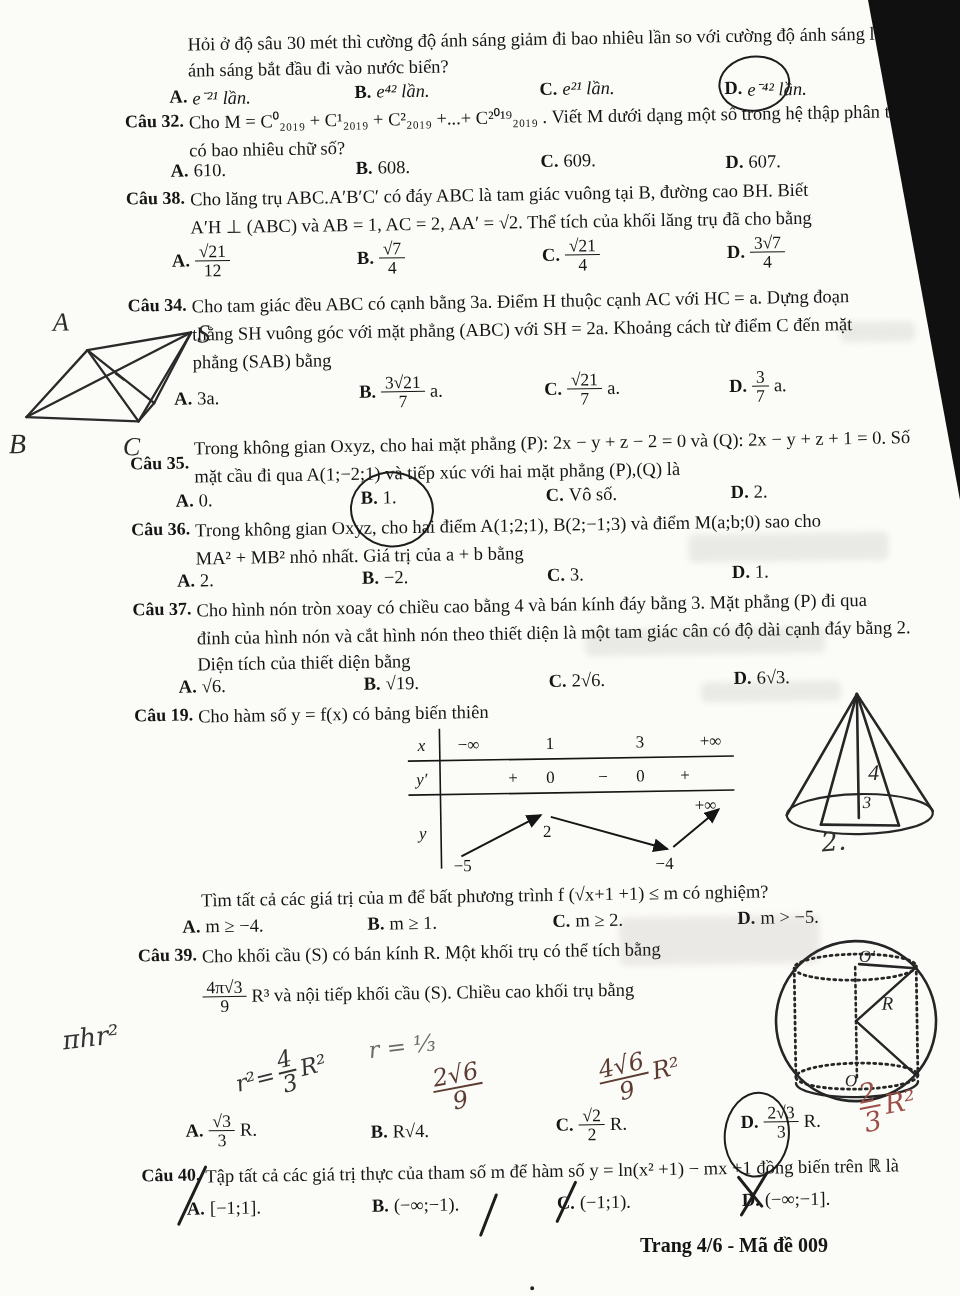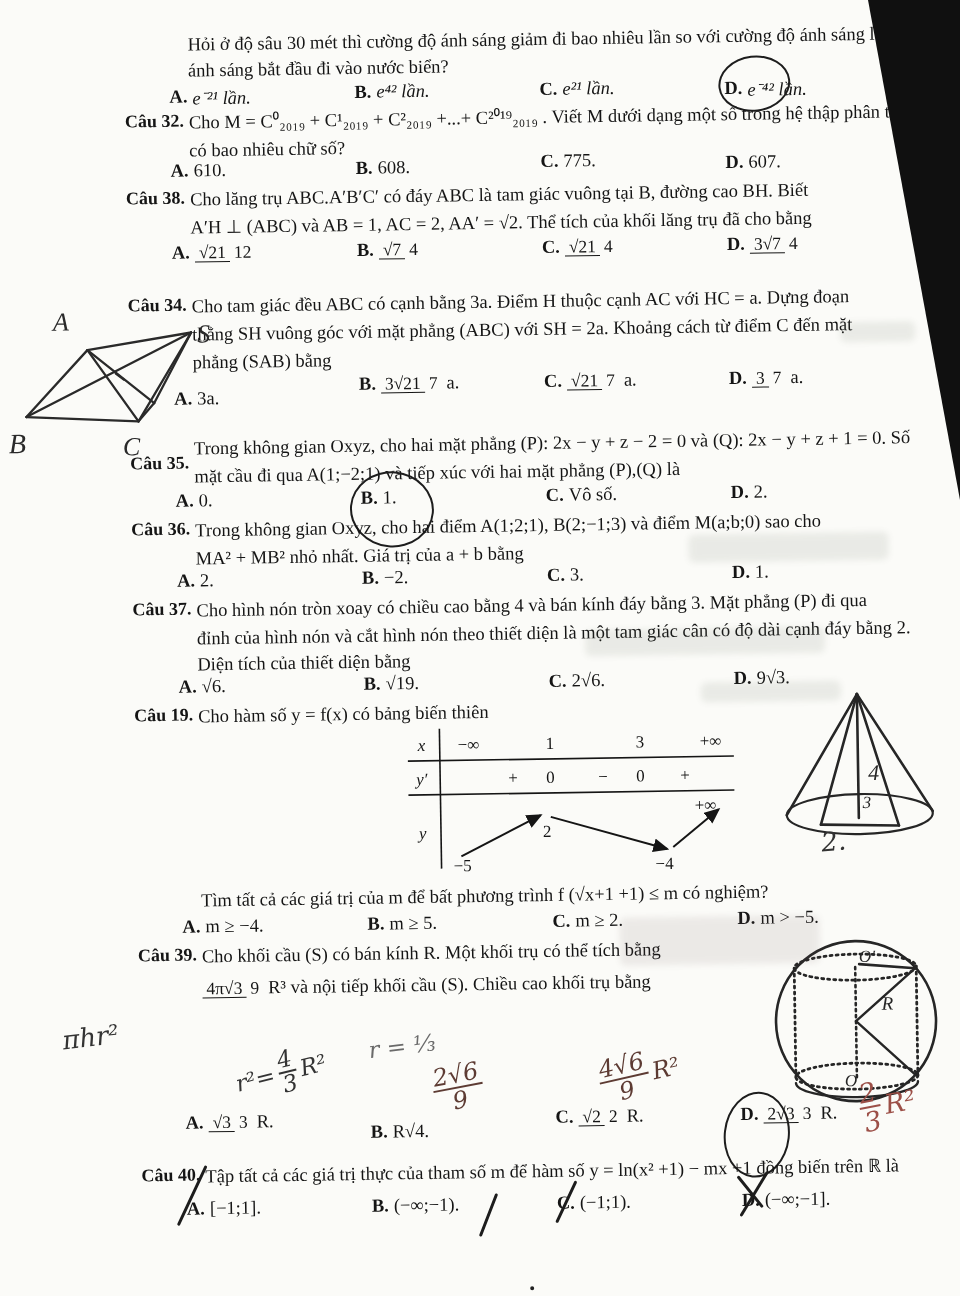--- a/index.html
+++ b/index.html
@@ -10,21 +10,21 @@
   
   .corner{position:absolute;left:868px;top:0;width:92px;height:500px;background:#101010;
           clip-path:polygon(0 0,100% 0,100% 100%);}
   
   .ln{position:absolute;white-space:nowrap;font-size:18.5px;line-height:24px;}
   .qnum{position:absolute;font-weight:bold;white-space:nowrap;font-size:18px;left:133px;}
   
   .opt{position:absolute;white-space:nowrap;font-size:18.5px;display:flex;align-items:center;gap:5px;}
   .oA{left:178px}.oB{left:363px}.oC{left:548px}.oD{left:733px}
   .ol{font-weight:bold;}
-  .frac{display:inline-flex;align-items:center;line-height:1.05;font-size:17.5px;}
+  .frac{display:inline-flex;flex-direction:column;align-items:center;line-height:1.05;font-size:17.5px;}
   .frac .fn{padding:0 4px;border-bottom:1.6px solid #151515;}
   .frac .fd{padding:0 4px;}
   
   svg text{font-family:"Liberation Serif",serif;}
   .sk{position:absolute;}
   
   .hw{position:absolute;font-family:"DejaVu Serif",serif;font-style:italic;color:#333;
       white-space:nowrap;display:flex;align-items:center;gap:4px;}
   .hwfrac{display:inline-flex;flex-direction:column;align-items:center;line-height:1.0;}
   .hwfrac .fn{padding:0 2px;border-bottom:2px solid currentColor;}
@@ -72,21 +72,21 @@
     <span class="opt oA" style="top:156px">
           <b class="ol">A.</b>
           <span>610.</span>
         </span>
     <span class="opt oB" style="top:156px">
           <b class="ol">B.</b>
           <span>608.</span>
         </span>
     <span class="opt oC" style="top:152px">
           <b class="ol">C.</b>
-          <span>775.</span>
+          <span>609.</span>
         </span>
     <span class="opt oD" style="top:156px">
           <b class="ol">D.</b>
           <span>607.</span>
         </span>
   </div>
 
   <div class="qnum" style="top:183px">Câu 38.</div>
   <div class="ln" style="left:197px;top:183px">Cho lăng trụ ABC.A′B′C′ có đáy ABC là tam giác vuông tại B, đường cao BH. Biết</div>
   <div class="ln" style="left:197px;top:211px">A′H ⊥ (ABC) và AB = 1, AC = 2, AA′ = √2. Thể tích của khối lăng trụ đã cho bằng</div>
@@ -232,21 +232,21 @@
     <span class="opt oB" style="top:672px">
           <b class="ol">B.</b>
           <span>√19.</span>
         </span>
     <span class="opt oC" style="top:672px">
           <b class="ol">C.</b>
           <span>2√6.</span>
         </span>
     <span class="opt oD" style="top:672px">
           <b class="ol">D.</b>
-          <span>9√3.</span>
+          <span>6√3.</span>
         </span>
   </div>
 
   <div class="qnum" style="top:700px">Câu 19.</div>
   <div class="ln" style="left:197px;top:700px">Cho hàm số y = f(x) có bảng biến thiên</div>
 
   <svg class="sk" style="left:398px;top:724px" width="345" height="150" viewBox="0 0 345 150">
     <defs>
           <marker id="ah" markerWidth="9" markerHeight="8" refX="7" refY="3.5" orient="auto">
             <path d="M0,0 L8,3.5 L0,7 z" fill="#151515"></path>
@@ -298,21 +298,21 @@
   <div class="hw" style="left:818px;top:832px;font-size:26px;transform:rotate(-4deg)">2.</div>
 
   <div class="ln" style="left:197px;top:884px">Tìm tất cả các giá trị của m để bất phương trình f (√x+1 +1) ≤ m có nghiệm?</div>
   <div>
     <span class="opt oA" style="top:912px">
           <b class="ol">A.</b>
           <span>m ≥ −4.</span>
         </span>
     <span class="opt oB" style="top:912px">
           <b class="ol">B.</b>
-          <span>m ≥ 5.</span>
+          <span>m ≥ 1.</span>
         </span>
     <span class="opt oC" style="top:912px">
           <b class="ol">C.</b>
           <span>m ≥ 2.</span>
         </span>
     <span class="opt oD" style="top:912px">
           <b class="ol">D.</b>
           <span>m &gt; −5.</span>
         </span>
   </div>
@@ -438,15 +438,16 @@
   <div class="bleed" style="left:845px;top:328px;width:75px;height:20px"></div>
   <div class="bleed" style="left:690px;top:538px;width:200px;height:28px"></div>
   <div class="bleed" style="left:585px;top:632px;width:240px;height:26px"></div>
   <div class="bleed" style="left:700px;top:686px;width:140px;height:20px"></div>
   <div class="bleed" style="left:615px;top:920px;width:200px;height:48px;background:#6a5555"></div>
 
   <div class="dot" style="left:520px;top:1287px"></div>
 
  </div>
 
+ <div class="footer">Trang 4/6 - Mã đề 009</div>
 
  <div class="corner"></div>
 </div>
 
 </body></html>

